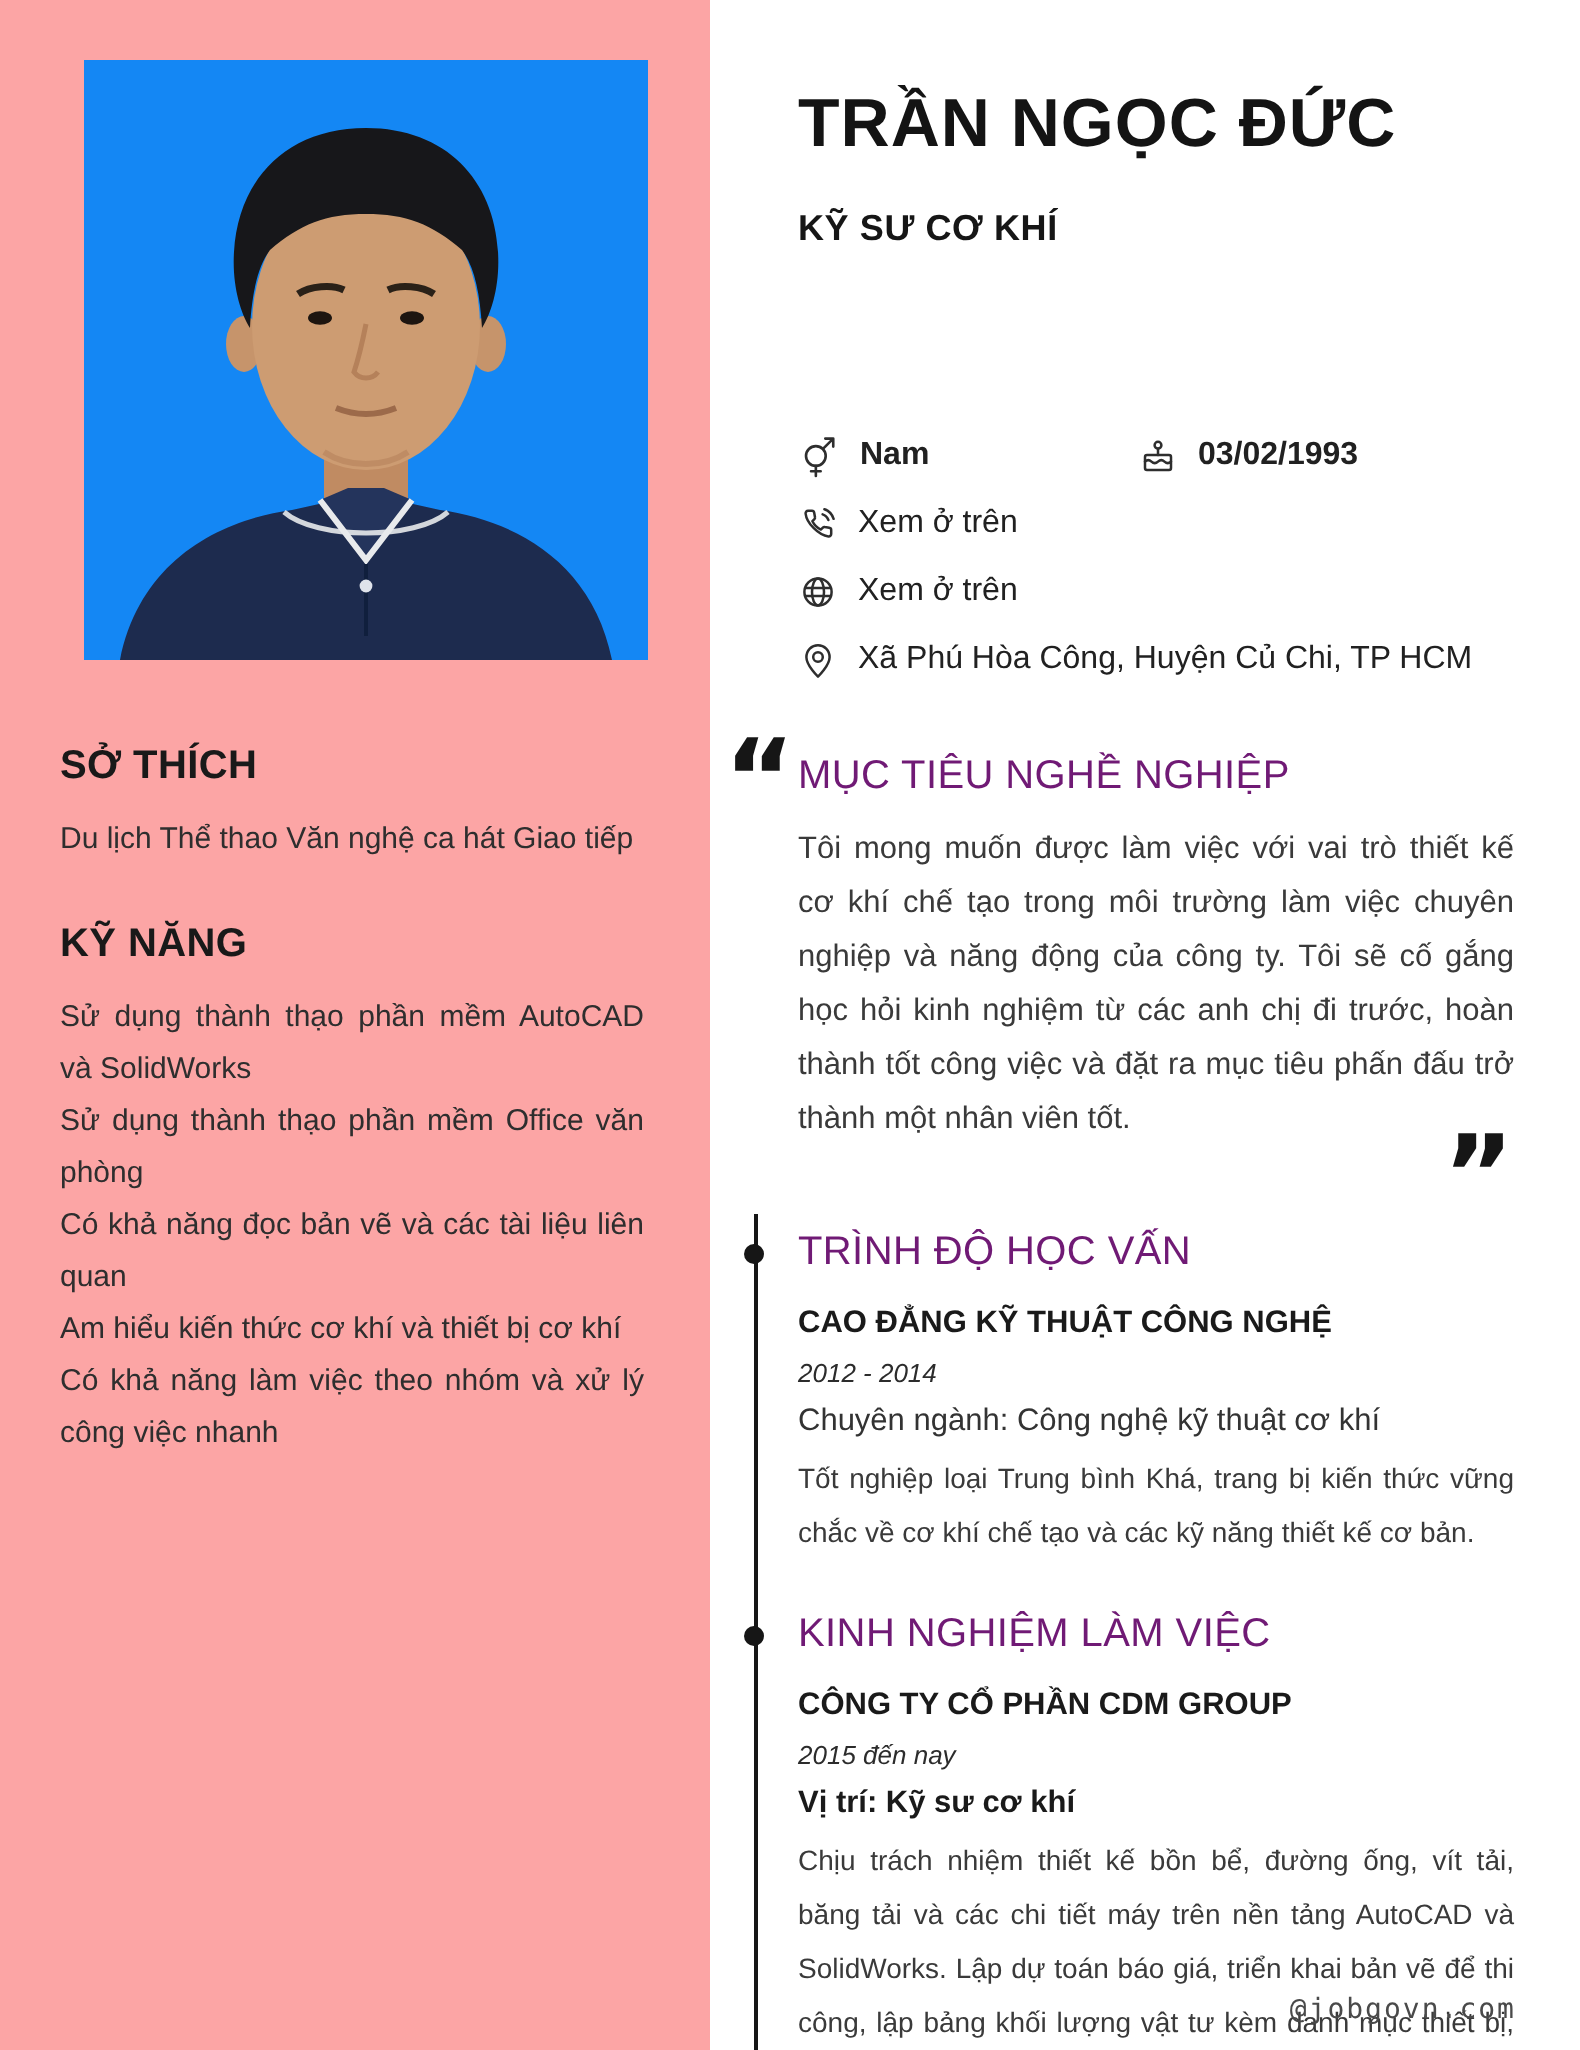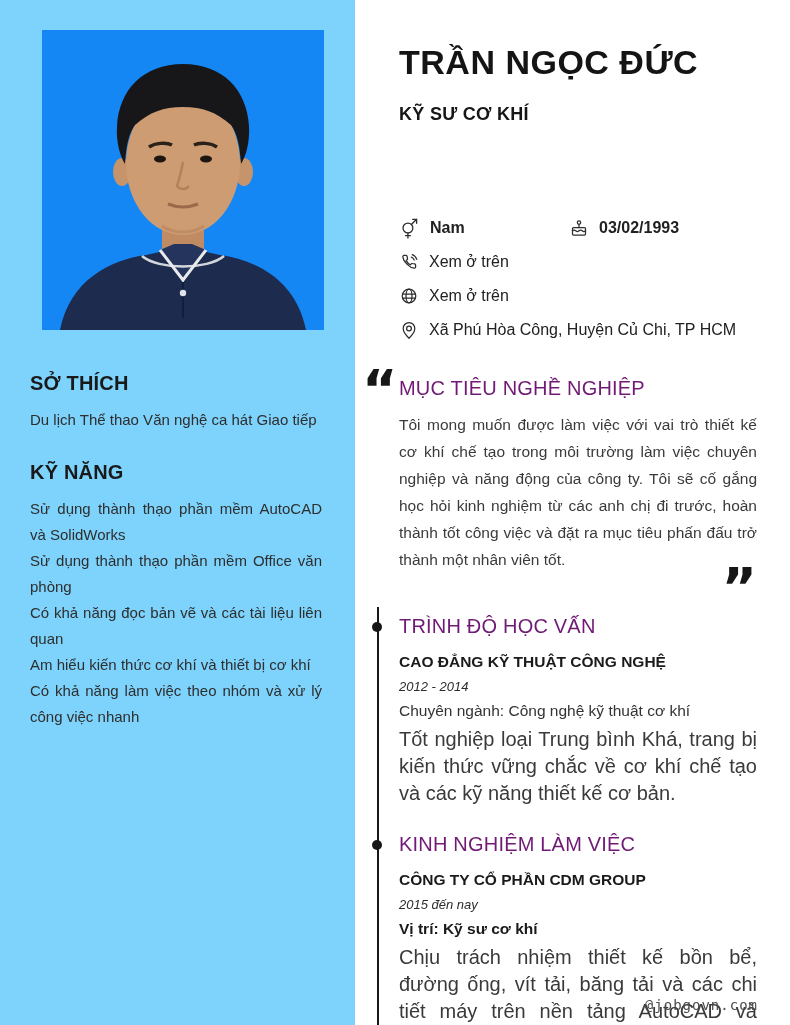--- a/index.html
+++ b/index.html
@@ -8,21 +8,21 @@
     position:relative;
     background:#ffffff;
     font-family:"Liberation Sans", sans-serif;
     color:#1c1c1c;
     overflow:hidden;
   }
   
   .sidebar {
     position:absolute; left:0; top:0;
     width:355px; height:1025px;
-    background:#7dd3fc;
+    background:#fca5a5;
   }
   .photo {
     display:block;
     margin:30px 0 0 42px;
     width:282px; height:300px;
   }
   .side-content { padding:0 33px 0 30px; }
   .side-heading {
     font-size:20px; font-weight:700; color:#191919;
     letter-spacing:0.2px;
@@ -103,21 +103,21 @@
     background:#161616;
   }
   .tl-section.edu .tl-dot { top:15px; }
   .tl-section.exp .tl-dot { top:33px; }
   .org { margin-top:15px; font-size:15.5px; font-weight:700; color:#1a1a1a; }
   .period { margin-top:8px; font-size:13px; font-style:italic; color:#2c2c2c; }
   .line-text { margin-top:8px; font-size:15.5px; color:#333333; }
   .position { margin-top:8px; font-size:15.5px; font-weight:700; color:#1a1a1a; }
   .para {
     margin-top:6px;
-    font-size:20px; line-height:27px; color:#3a3a3a;
+    font-size:14px; line-height:27px; color:#3a3a3a;
     text-align:justify;
   }
   
   .watermark {
     position:absolute; right:32px; bottom:12px;
     font-family:"DejaVu Sans Mono", monospace;
     font-size:14px; color:#4a4a4a; letter-spacing:1px;
   }
 </style>
 </head>

